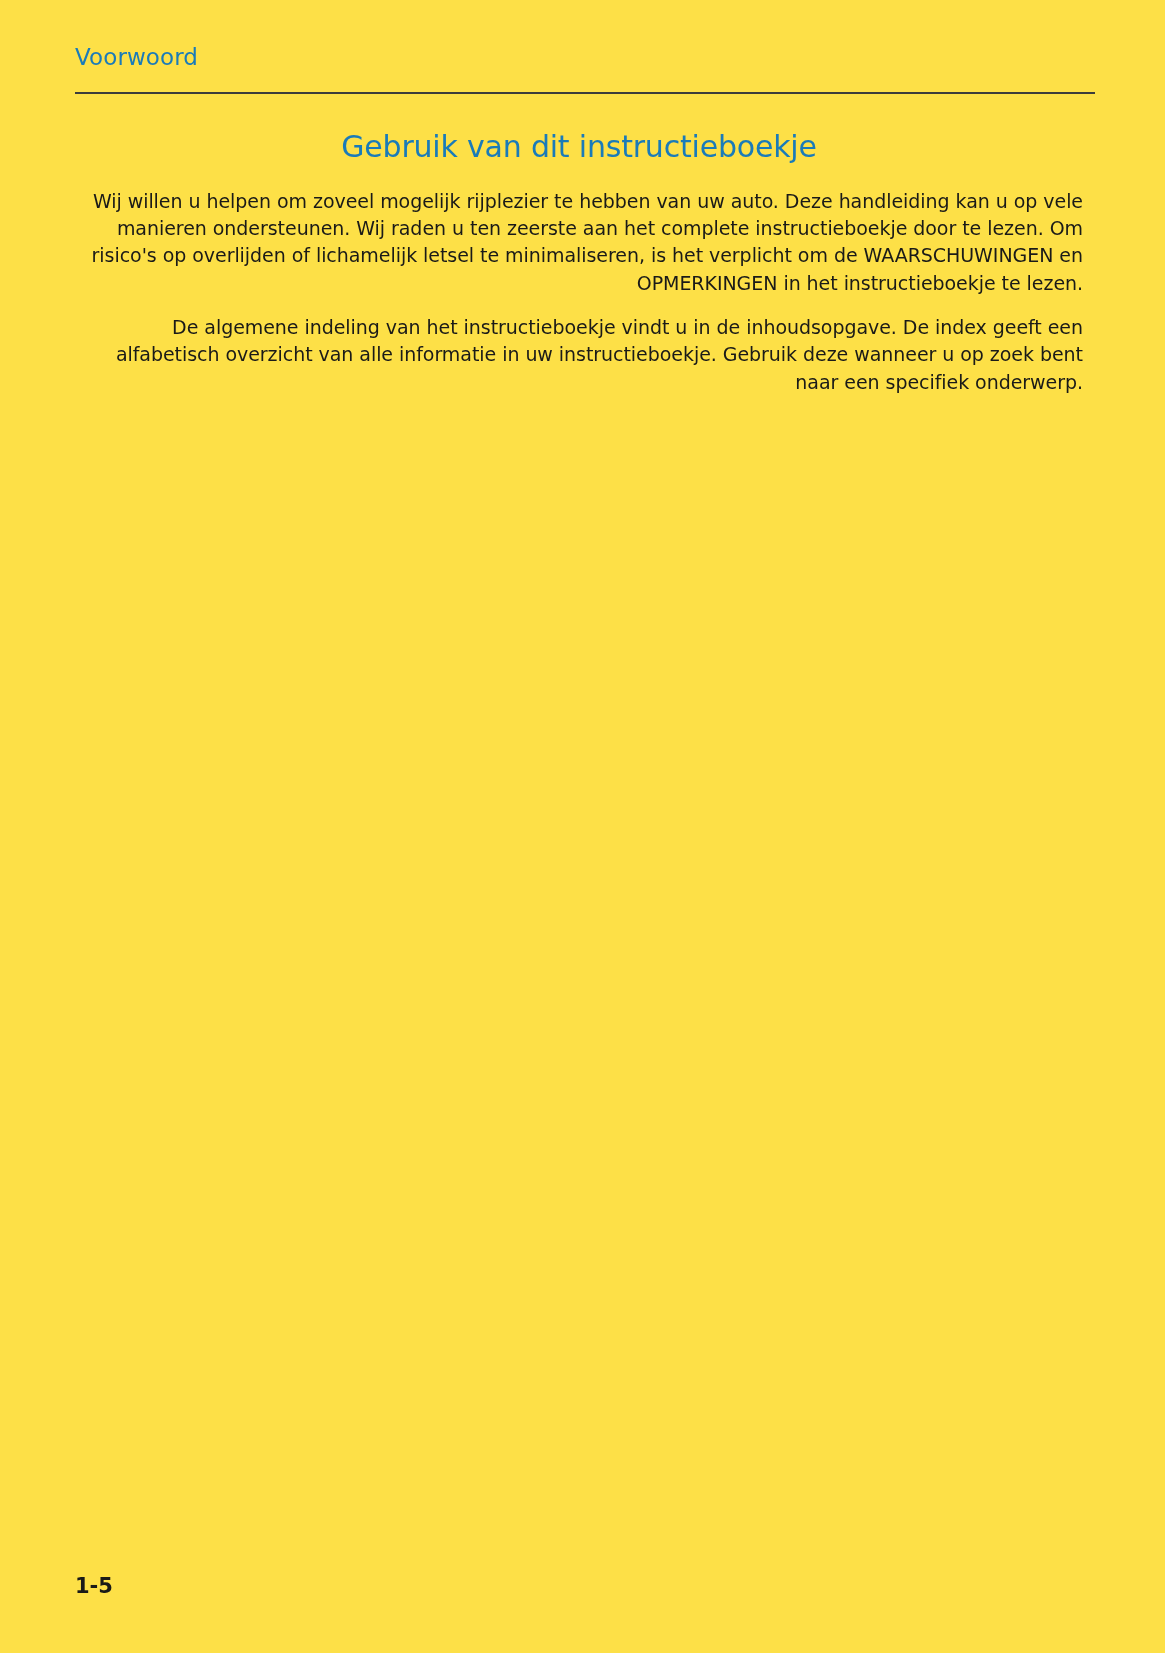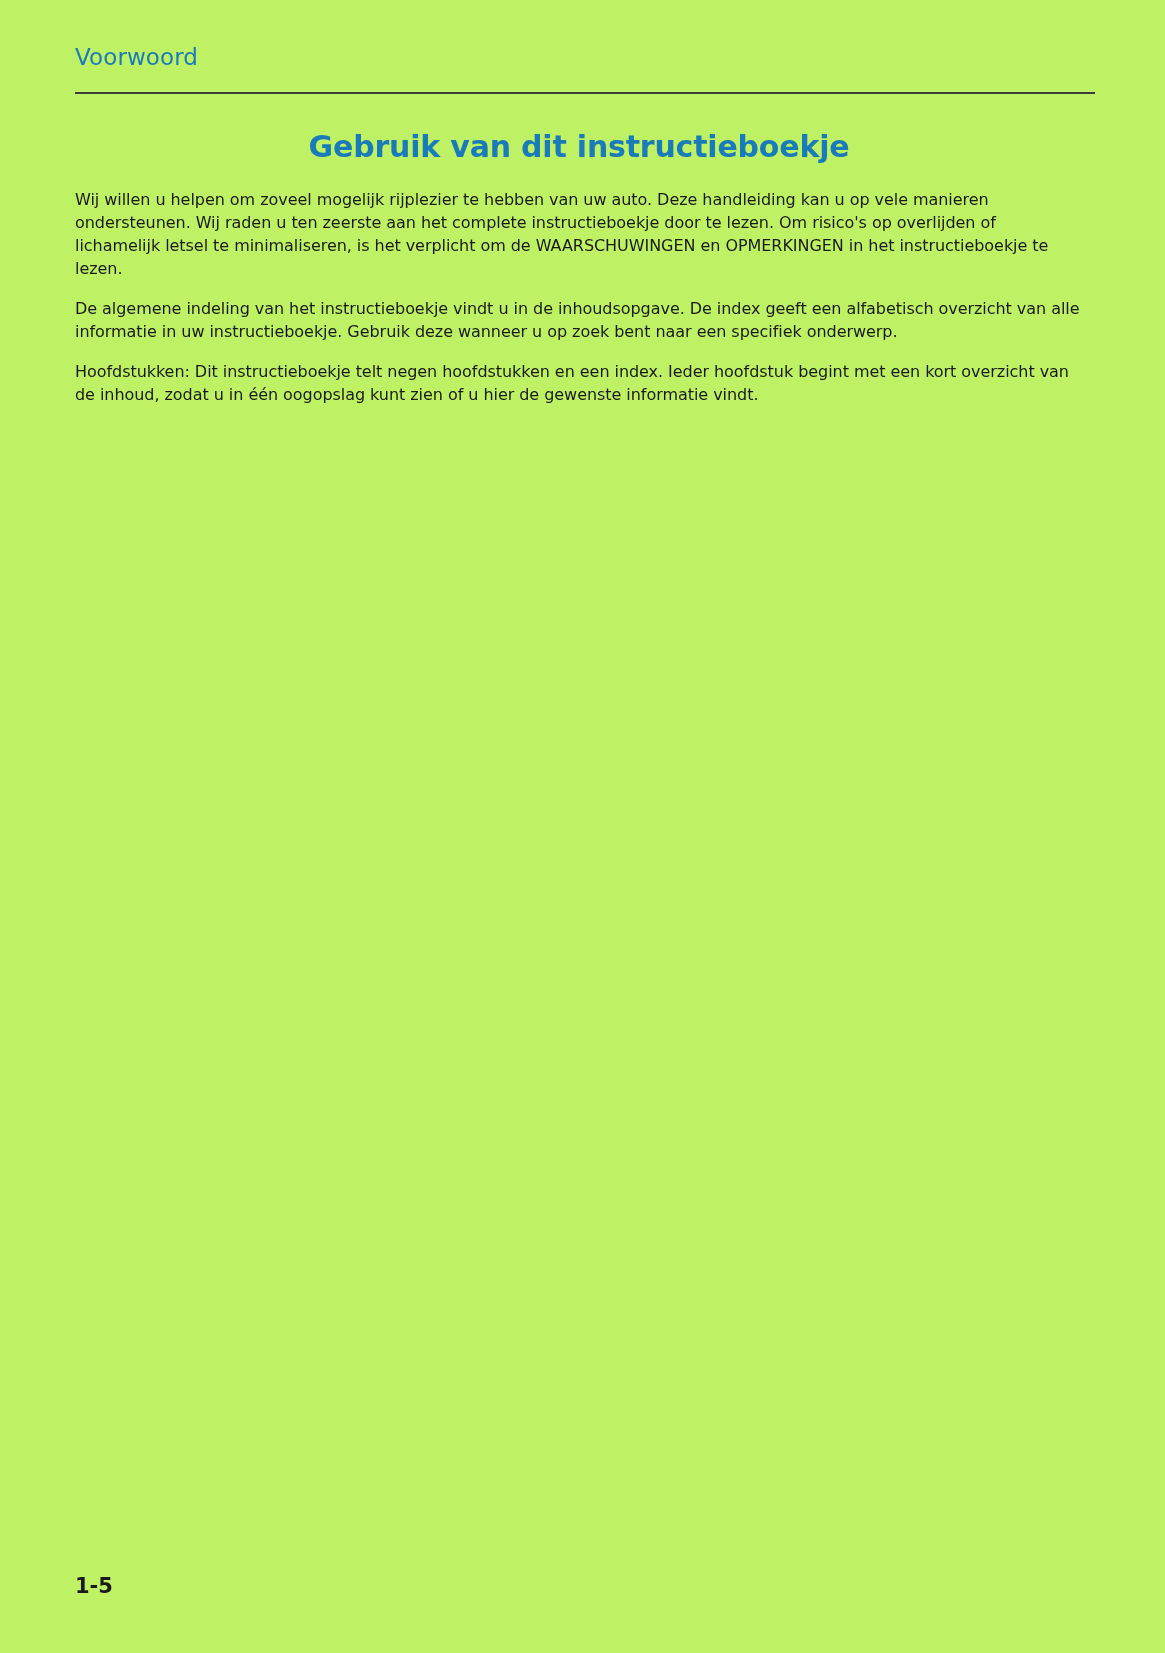--- a/index.html
+++ b/index.html
@@ -4,21 +4,21 @@
 <style>
   html, body {
     margin: 0;
     padding: 0;
     background: #ffffff;
   }
   .page {
     position: relative;
     width: 1165px;
     height: 1653px;
-    background: #bef264;
+    background: #fde047;
     font-family: "DejaVu Sans", "Liberation Sans", sans-serif;
     box-sizing: border-box;
     overflow: hidden;
   }
   .header {
     position: absolute;
     top: 44px;
     left: 75px;
     width: 1020px;
   }
@@ -40,31 +40,31 @@
   .content {
     position: absolute;
     top: 128px;
     left: 75px;
     width: 1008px;
   }
   .doc-title {
     text-align: center;
     color: #1a7bb9;
     font-size: 30px;
-    font-weight: 700;
+    font-weight: 400;
     line-height: 1.25;
     margin: 0 0 22px 0;
     letter-spacing: -0.2px;
   }
   p.body-par {
-    font-size: 16px;
+    font-size: 19px;
     line-height: 1.44;
     color: #1a1a18;
     margin: 0 0 17px 0;
-    text-align: left;
+    text-align: right;
     letter-spacing: -0.05px;
   }
   p.body-par:last-child {
     margin-bottom: 0;
   }
   .page-number {
     position: absolute;
     left: 75px;
     bottom: 55px;
     font-size: 21px;
@@ -86,19 +86,18 @@
 
   <div class="content">
 
     <h1 class="doc-title">Gebruik van dit instructieboekje</h1>
 
     <p class="body-par">Wij willen u helpen om zoveel mogelijk rijplezier te hebben van uw auto. Deze handleiding kan u op vele manieren ondersteunen. Wij raden u ten zeerste aan het complete instructieboekje door te lezen. Om risico's op overlijden of lichamelijk letsel te minimaliseren, is het verplicht om de WAARSCHUWINGEN en OPMERKINGEN in het instructieboekje te lezen.</p>
 
 
     <p class="body-par">De algemene indeling van het instructieboekje vindt u in de inhoudsopgave. De index geeft een alfabetisch overzicht van alle informatie in uw instructieboekje. Gebruik deze wanneer u op zoek bent naar een specifiek onderwerp.</p>
 
-    <p class="body-par">Hoofdstukken: Dit instructieboekje telt negen hoofdstukken en een index. Ieder hoofdstuk begint met een kort overzicht van de inhoud, zodat u in één oogopslag kunt zien of u hier de gewenste informatie vindt.</p>
 
   </div>
 
   <div class="page-number">1-5</div>
 
 </div>
 
 </body></html>

